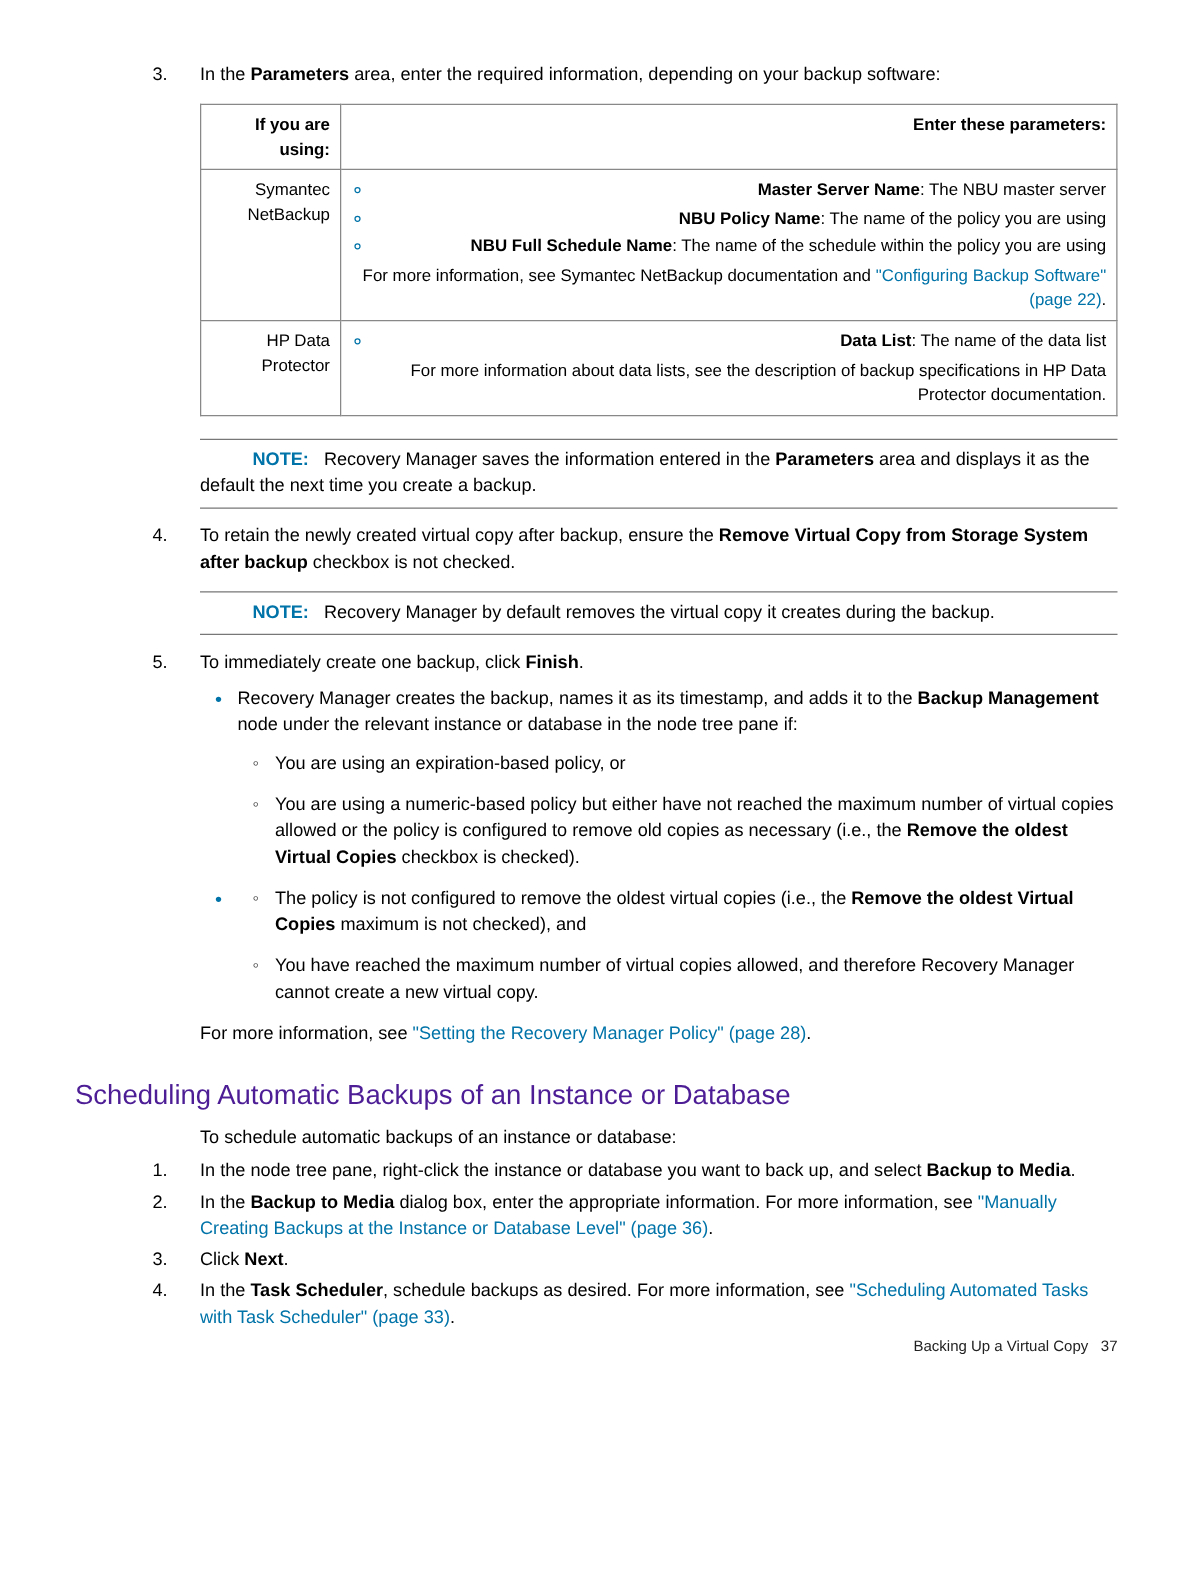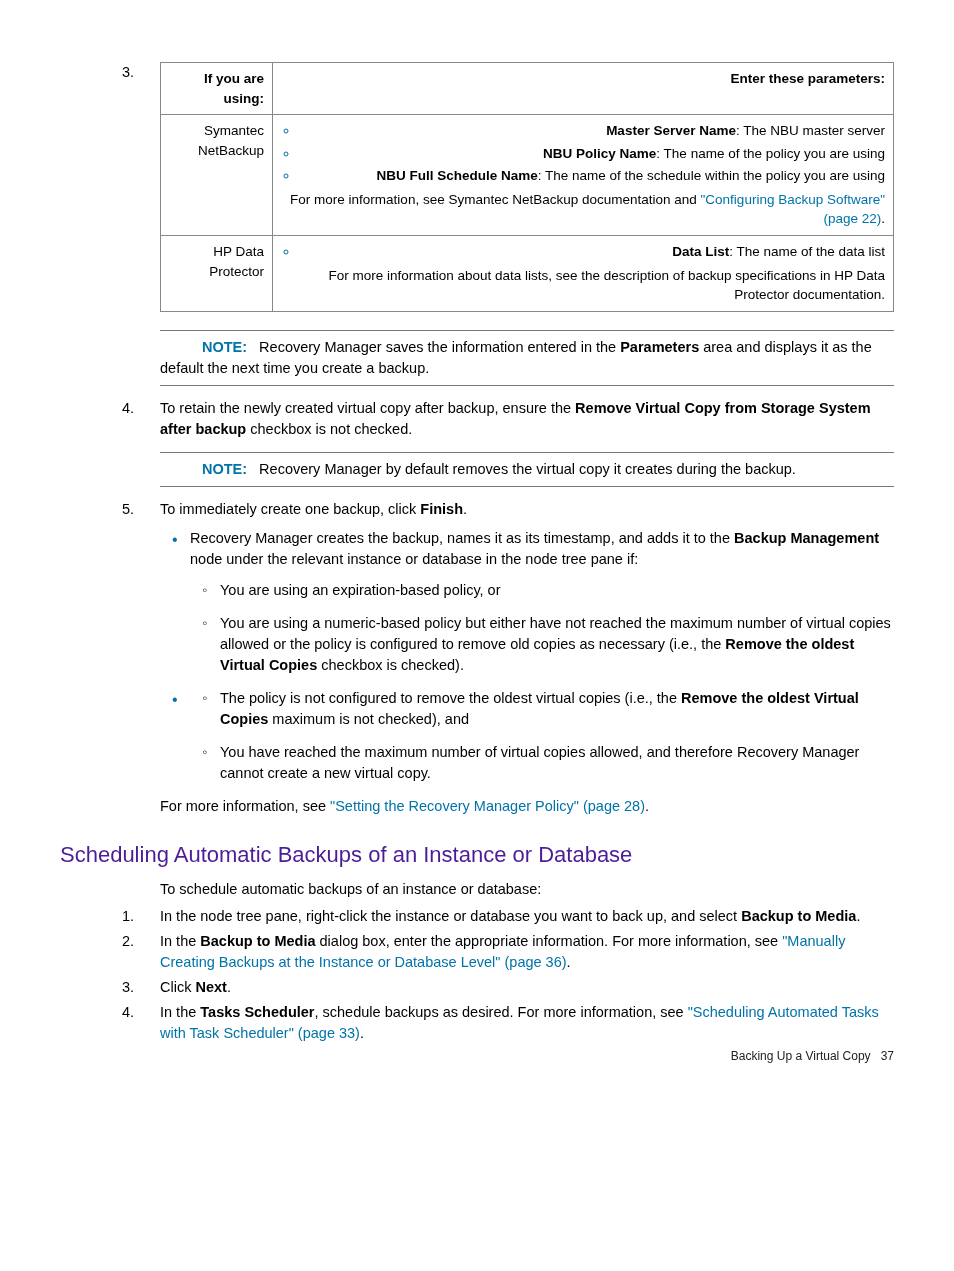--- a/index.html
+++ b/index.html
@@ -143,20 +143,21 @@
     color: #222;
   }
 </style>
 </head>
 <body>
 
 <ol class="main-list">
 
   <li>
     <span class="num">3.</span>
+    <span><span>In the </span><b>Parameters</b><span> area, enter the required information, depending on your backup software:</span></span>
 
     <table class="param-table">
       <tbody>
           <tr>
         <th class="col1">If you are using:</th>
         <th>Enter these parameters:</th>
       </tr>
       <tr>
         <td class="col1">Symantec NetBackup</td>
         <td>
@@ -230,19 +231,19 @@
   <li>
     <span class="num">2.</span>
     <span><span>In the </span><b>Backup to Media</b><span> dialog box, enter the appropriate information. For more information, see </span><a class="link">"Manually Creating Backups at the Instance or Database Level" (page 36)</a><span>.</span></span>
   </li>
   <li>
     <span class="num">3.</span>
     <span><span>Click </span><b>Next</b><span>.</span></span>
   </li>
   <li>
     <span class="num">4.</span>
-    <span><span>In the </span><b>Tasks Scheduler</b><span>, schedule backups as desired. For more information, see </span><a class="link">"Scheduling Automated Tasks with Task Scheduler" (page 33)</a><span>.</span></span>
+    <span><span>In the </span><b>Task Scheduler</b><span>, schedule backups as desired. For more information, see </span><a class="link">"Scheduling Automated Tasks with Task Scheduler" (page 33)</a><span>.</span></span>
   </li>
 </ol>
 
 <div class="footer">
   <span>Backing Up a Virtual Copy</span>&nbsp;&nbsp;&nbsp;<span>37</span>
 </div>
 
 </body></html>

